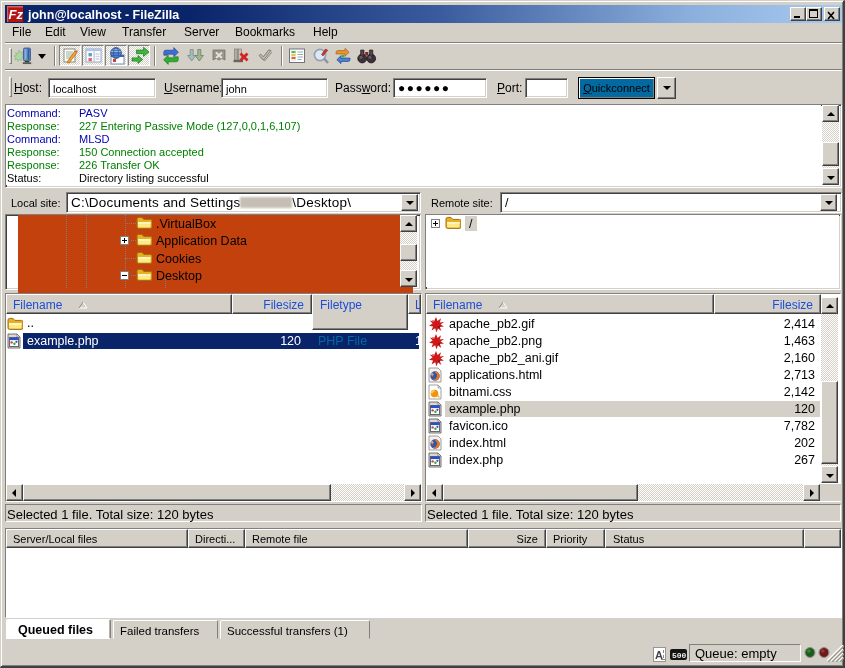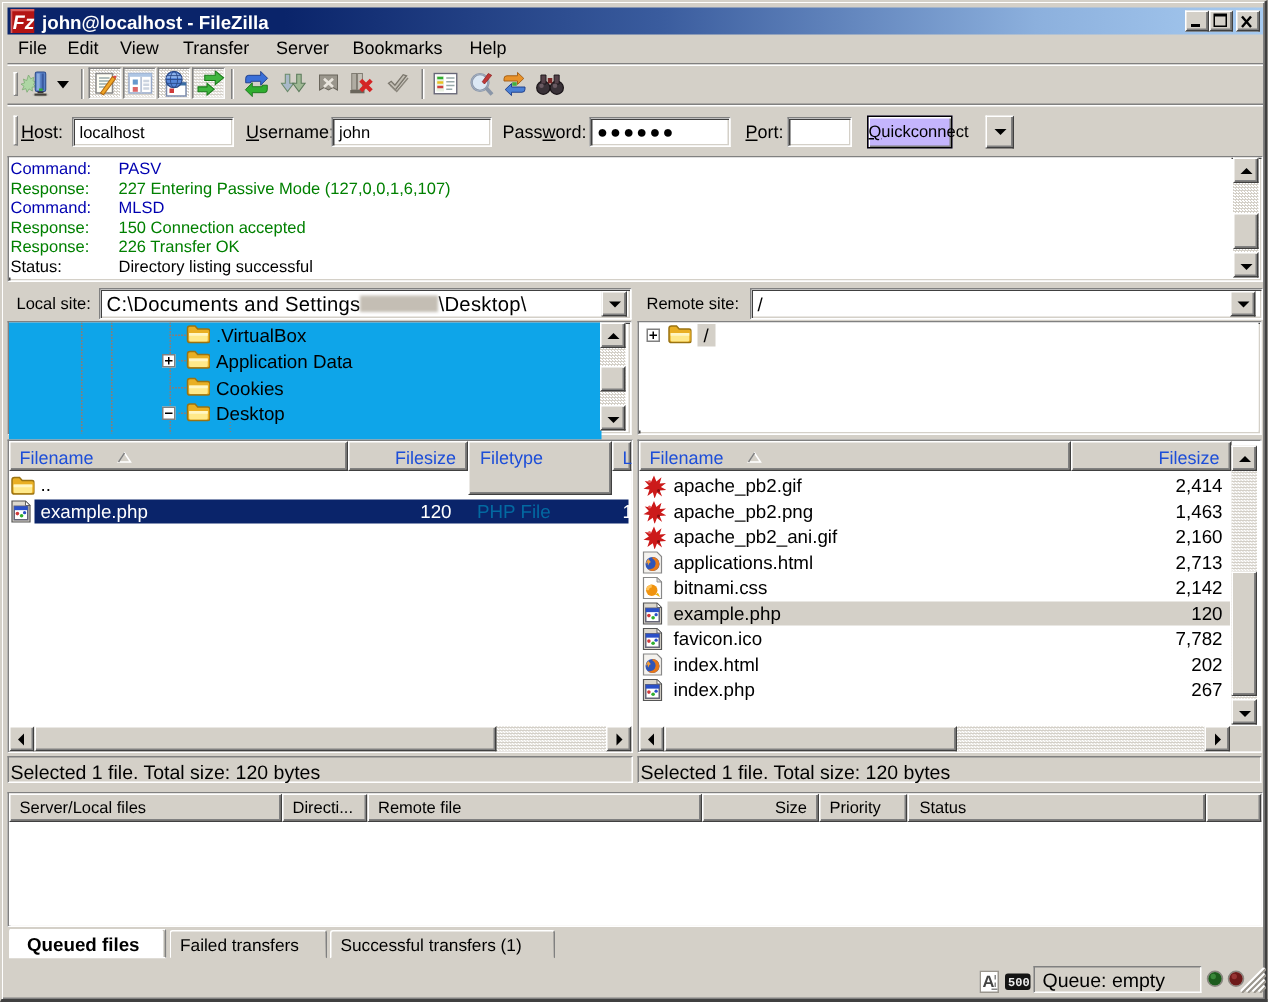--- a/index.html
+++ b/index.html
@@ -212,21 +212,21 @@
   <div class="abs" style="left:159px;top:11px;"><u>U</u>sername:</div>
   <div class="abs s2" style="left:216px;top:7px;width:107px;height:20px;">
         <div class="abs t11" style="left:4px;top:4px;">john</div>
       </div>
   <div class="abs" style="left:330px;top:11px;">Pass<u>w</u>ord:</div>
   <div class="abs s2" style="left:388px;top:7px;width:94px;height:20px;">
         <div class="abs" style="left:4px;top:3px;font-size:12px;letter-spacing:1.5px;">●●●●●●</div>
       </div>
   <div class="abs" style="left:492px;top:11px;"><u>P</u>ort:</div>
   <div class="abs s2" style="left:520px;top:7px;width:43px;height:20px;"></div>
-  <div class="abs" style="left:573px;top:6px;width:57px;height:22px;text-align:center;font-size:11px;border:1px solid #000;background:#c4b5fd;box-shadow:inset 1px 1px 0 #ffffff, inset -1px -1px 0 #808080;">
+  <div class="abs" style="left:573px;top:6px;width:77px;height:22px;text-align:center;font-size:11px;border:1px solid #000;background:#0369a1;box-shadow:inset 1px 1px 0 #ffffff, inset -1px -1px 0 #808080;">
         <div style="margin-top:4px;"><u>Q</u>uickconnect</div>
       </div>
   <div class="abs r2" style="left:652px;top:6px;width:19px;height:22px;">
     <div class="arrow" style="left:5px;top:8px;border-left:4px solid transparent;border-right:4px solid transparent;border-top:4px solid #000;"></div>
   </div>
 </div>
 
 <div class="abs s2" style="left:4px;top:103px;width:837px;height:84px;">
   <div class="abs t11" style="left:0;top:0;width:815px;height:80px;background:#fff;overflow:hidden;">
     <div class="abs" style="left:1px;top:2px;color:#0000b0;">Command:</div>
@@ -269,21 +269,21 @@
   <div class="abs" style="left:6px;top:6px;">Remote site:</div>
   <div class="abs s2" style="left:75px;top:1px;width:342px;height:21px;">
     <div class="abs t12" style="left:4px;top:3px;">/</div>
     <div class="abs r2" style="left:319px;top:1px;width:17px;height:17px;">
           <div class="arrow" style="left:4px;top:6px;border-left:4px solid transparent;border-right:4px solid transparent;border-top:4px solid #000;"></div>
         </div>
   </div>
 </div>
 
 <div class="abs s2" style="left:4px;top:213px;width:416px;height:76px;">
-  <div class="abs" style="left:0;top:0;width:395px;height:86px;background:#0ea5e9;overflow:hidden;" id="localtree">
+  <div class="abs" style="left:12px;top:0;width:395px;height:86px;background:#c2410c;overflow:hidden;" id="localtree">
     <div class="abs vline-dot" style="left:48px;top:0;height:74px;"></div>
     <div class="abs vline-dot" style="left:68px;top:0;height:74px;"></div>
     <div class="abs vline-dot" style="left:107px;top:0;height:74px;"></div>
     <div class="abs vline-dot" style="left:147px;top:64px;height:10px;"></div>
 
     <div class="abs hline-dot" style="left:107px;top:8px;width:11px;"></div>
     <div class="abs" style="left:118px;top:1px;width:16px;height:14px;">
       <svg width="16" height="14">
             <path d="M1 3 q0 -1.6 1.6 -1.6 h3.4 l1.8 2 h6.6 q1.6 0 1.6 1.6 v5.8 q0 1.6 -1.6 1.6 h-11.8 q-1.6 0 -1.6 -1.6 z" fill="#e9af23" stroke="#9a7312" stroke-width="1"></path>
             <path d="M2.1 6 h12.4 v4.6 q0 1 -1 1 h-10.4 q-1 0 -1 -1 z" fill="#ffe98a"></path>

